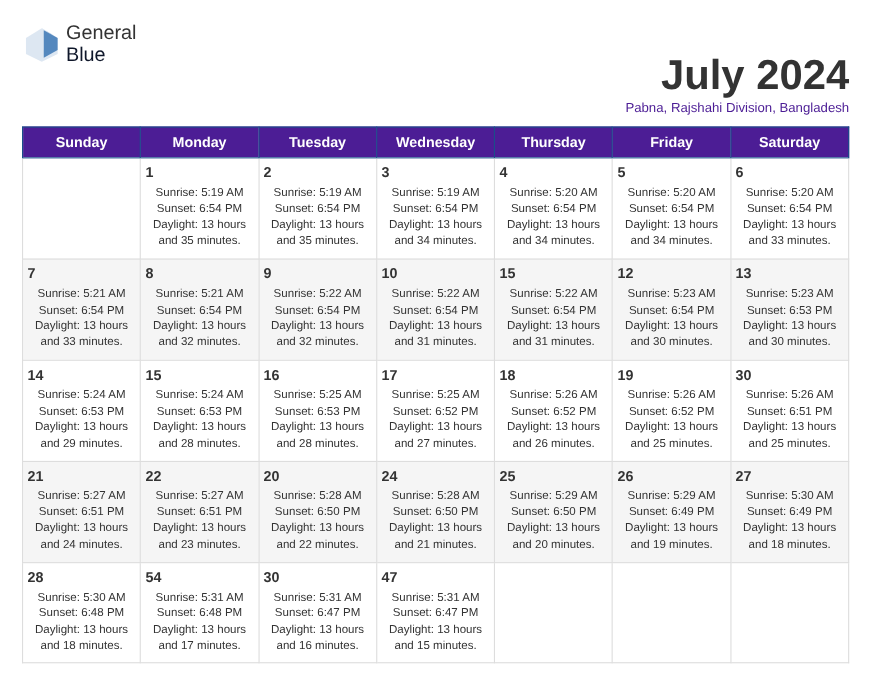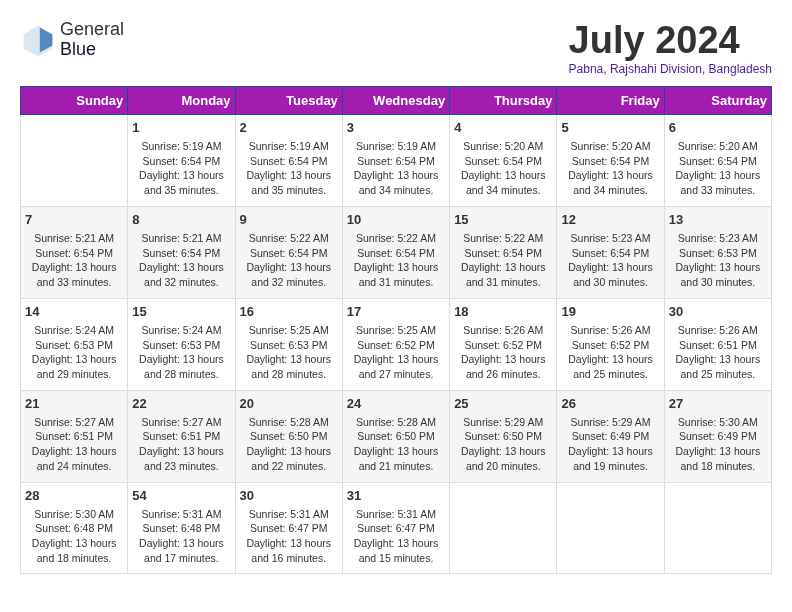--- a/index.html
+++ b/index.html
@@ -26,42 +26,43 @@
       font-weight: normal;
       line-height: 1.1;
     }
     .logo-general { color: #333; }
     .logo-blue { color: #0f172a; }
     .logo-icon {
       width: 36px;
       height: 36px;
     }
     .title-section {
-      text-align: left;
+      text-align: right;
+      margin-top: 29px;
     }
     .month-year {
       font-size: 38px;
       font-weight: bold;
       color: #333;
       line-height: 1.1;
     }
     .location {
       font-size: 12px;
       color: #4c1d95;
     }
     table {
       width: 100%;
       border-collapse: collapse;
       font-size: 11px;
     }
     thead th {
-      background-color: #a21caf;
+      background-color: #4c1d95;
       color: #fff;
       padding: 6px 4px;
-      text-align: right;
+      text-align: center;
       font-size: 13px;
       font-weight: bold;
       border: 1px solid #1a4e8a;
     }
     tbody tr {
       border-bottom: 1px solid #ccc;
     }
     tbody td {
       vertical-align: top;
       padding: 4px 4px 8px 4px;
@@ -335,21 +336,21 @@
 and 17 minutes.</div>
         </td>
         <td>
           <div class="day-number">30</div>
           <div class="day-info" style="white-space: pre-line;">Sunrise: 5:31 AM
 Sunset: 6:47 PM
 Daylight: 13 hours
 and 16 minutes.</div>
         </td>
         <td>
-          <div class="day-number">31</div>
+          <div class="day-number">47</div>
           <div class="day-info" style="white-space: pre-line;">Sunrise: 5:31 AM
 Sunset: 6:47 PM
 Daylight: 13 hours
 and 15 minutes.</div>
         </td>
         <td></td>
         <td></td>
         <td></td>
       </tr>
     </tbody>

